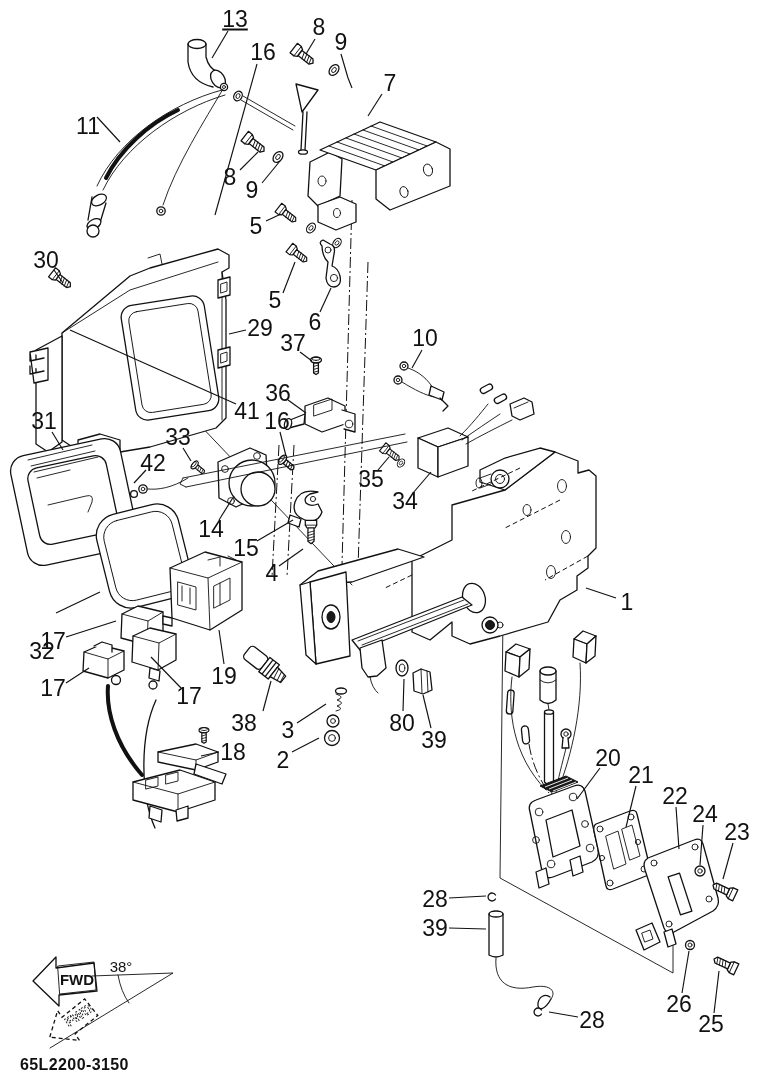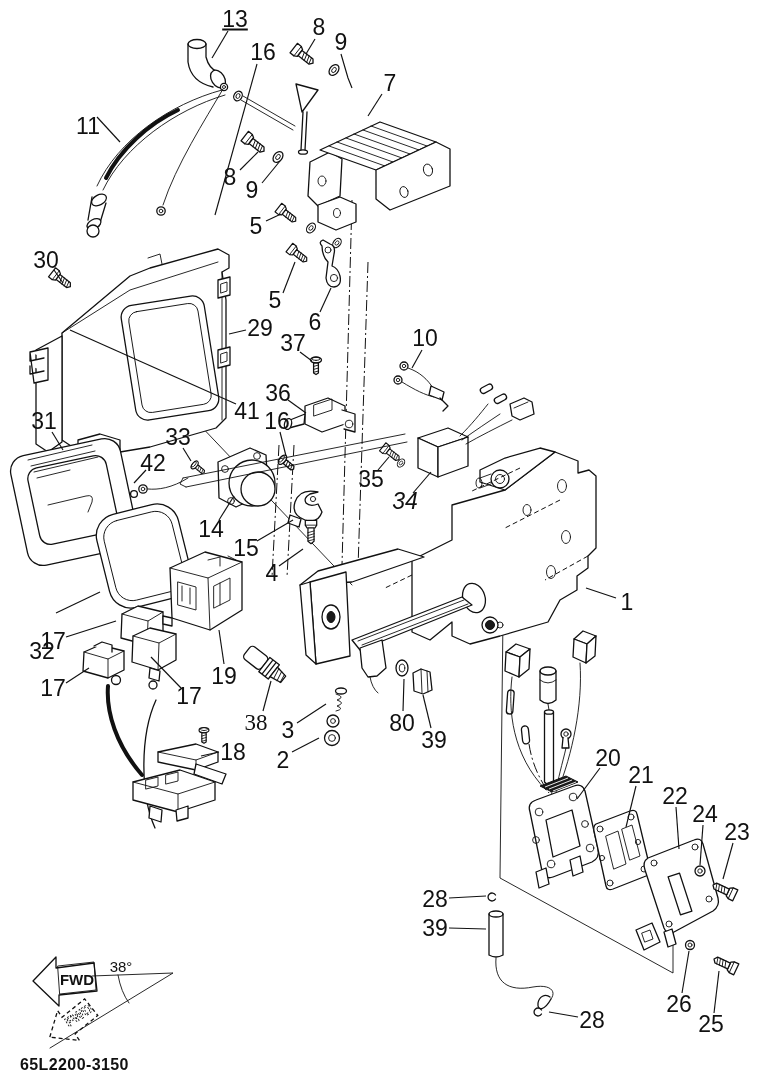--- a/index.html
+++ b/index.html
@@ -496,31 +496,31 @@
       <div class="callout" style="left: 260px; top: 328px;">29</div>
       <div class="callout" style="left: 293px; top: 343px;">37</div>
       <div class="callout" style="left: 425px; top: 338px;">10</div>
       <div class="callout" style="left: 278px; top: 393px;">36</div>
       <div class="callout" style="left: 247px; top: 411px;">41</div>
       <div class="callout" style="left: 277px; top: 421px;">16</div>
       <div class="callout" style="left: 44px; top: 421px;">31</div>
       <div class="callout" style="left: 178px; top: 437px;">33</div>
       <div class="callout" style="left: 153px; top: 463px;">42</div>
       <div class="callout" style="left: 371px; top: 479px;">35</div>
-      <div class="callout" style="left: 405px; top: 501px; font-style: italic;">34</div>
+      <div class="callout" style="left: 405px; top: 501px;">34</div>
       <div class="callout" style="left: 211px; top: 529px;">14</div>
       <div class="callout" style="left: 246px; top: 548px;">15</div>
       <div class="callout" style="left: 272px; top: 573px;">4</div>
       <div class="callout" style="left: 42px; top: 651px;">32</div>
       <div class="callout" style="left: 53px; top: 641px;">17</div>
       <div class="callout" style="left: 53px; top: 688px;">17</div>
       <div class="callout" style="left: 224px; top: 676px;">19</div>
       <div class="callout" style="left: 189px; top: 696px;">17</div>
       <div class="callout" style="left: 627px; top: 602px;">1</div>
-      <div class="callout" style="left: 256px; top: 723px; font-family: Liberation Serif, serif;">38</div>
+      <div class="callout" style="left: 244px; top: 723px;">38</div>
       <div class="callout" style="left: 288px; top: 730px;">3</div>
       <div class="callout" style="left: 283px; top: 760px;">2</div>
       <div class="callout" style="left: 233px; top: 752px;">18</div>
       <div class="callout" style="left: 402px; top: 723px;">80</div>
       <div class="callout" style="left: 434px; top: 740px;">39</div>
       <div class="callout" style="left: 608px; top: 758px;">20</div>
       <div class="callout" style="left: 641px; top: 775px;">21</div>
       <div class="callout" style="left: 675px; top: 796px;">22</div>
       <div class="callout" style="left: 705px; top: 814px;">24</div>
       <div class="callout" style="left: 737px; top: 832px;">23</div>

